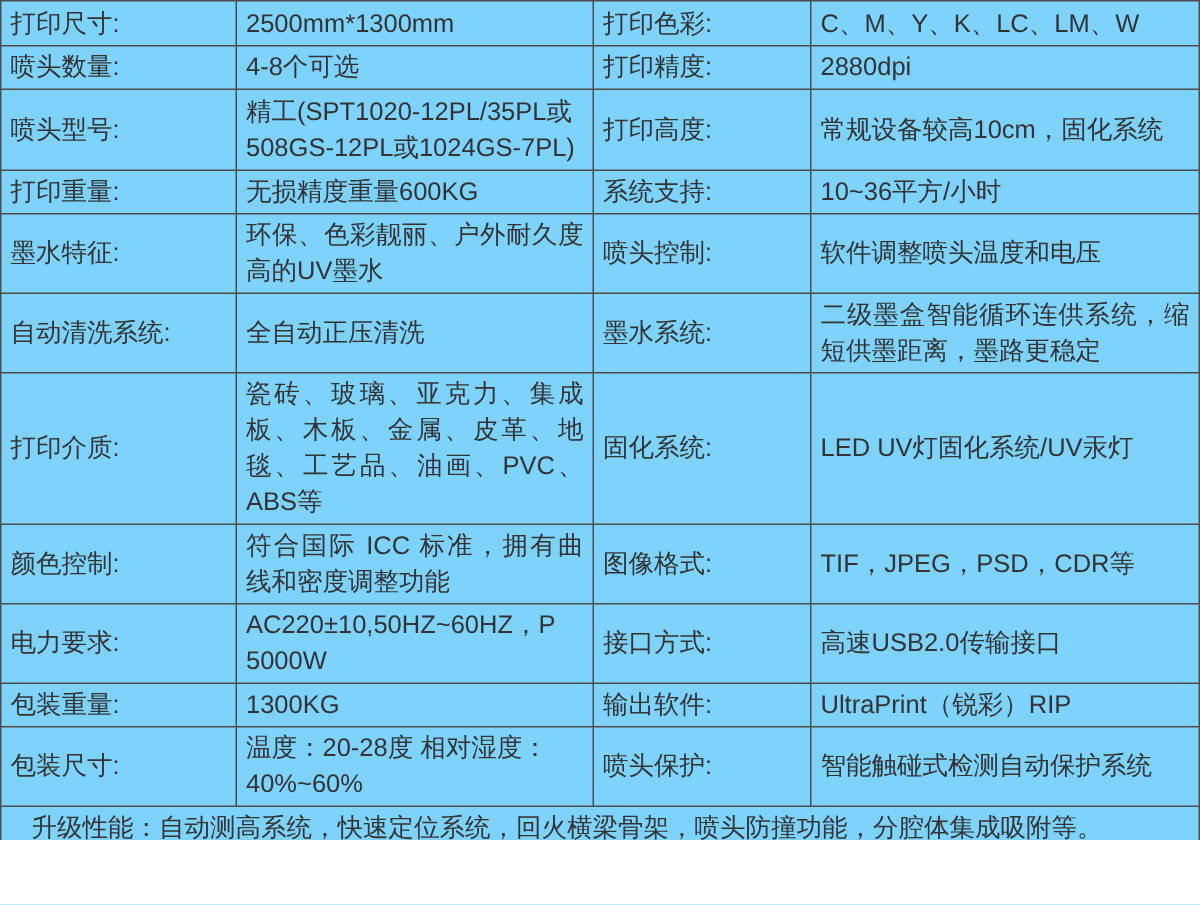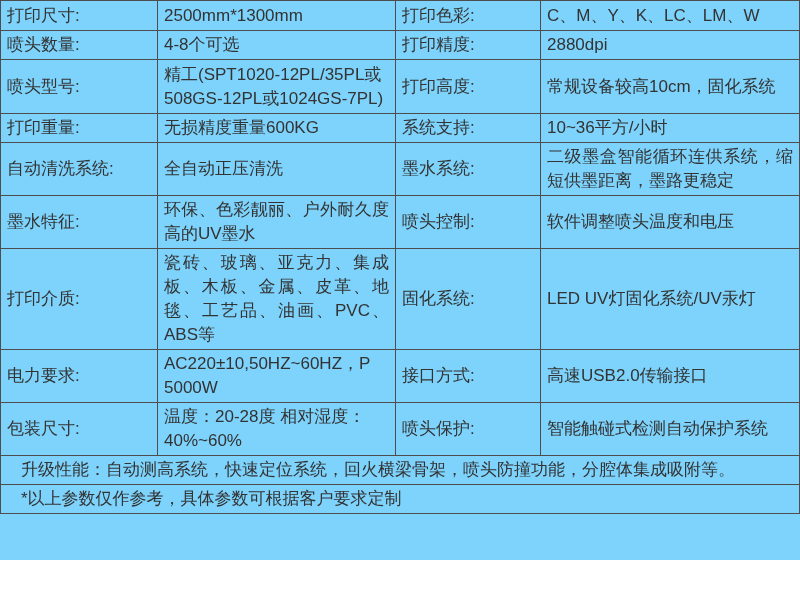--- a/index.html
+++ b/index.html
@@ -62,42 +62,54 @@
         <td class="label">打印高度:</td>
         <td class="value justify">常规设备较高10cm，固化系统</td>
       </tr>
       <tr style="height:29px">
         <td class="label">打印重量:</td>
         <td class="value">无损精度重量600KG</td>
         <td class="label">系统支持:</td>
         <td class="value">10~36平方/小时</td>
       </tr>
       <tr style="height:52px">
+        <td class="label">墨水特征:</td>
+        <td class="value justify">环保、色彩靓丽、户外耐久度高的UV墨水</td>
+        <td class="label">喷头控制:</td>
+        <td class="value">软件调整喷头温度和电压</td>
+      </tr>
+      <tr style="height:52px">
         <td class="label">自动清洗系统:</td>
         <td class="value">全自动正压清洗</td>
         <td class="label">墨水系统:</td>
         <td class="value justify">二级墨盒智能循环连供系统，缩短供墨距离，墨路更稳定</td>
-      </tr>
-      <tr style="height:52px">
-        <td class="label">墨水特征:</td>
-        <td class="value justify">环保、色彩靓丽、户外耐久度高的UV墨水</td>
-        <td class="label">喷头控制:</td>
-        <td class="value">软件调整喷头温度和电压</td>
       </tr>
       <tr style="height:98px">
         <td class="label">打印介质:</td>
         <td class="value justify">瓷砖、玻璃、亚克力、集成板、木板、金属、皮革、地毯、工艺品、油画、PVC、ABS等</td>
         <td class="label">固化系统:</td>
         <td class="value">LED UV灯固化系统/UV汞灯</td>
       </tr>
+      <tr style="height:48px">
+        <td class="label">颜色控制:</td>
+        <td class="value justify">符合国际 ICC 标准，拥有曲线和密度调整功能</td>
+        <td class="label">图像格式:</td>
+        <td class="value">TIF，JPEG，PSD，CDR等</td>
+      </tr>
       <tr style="height:52px">
         <td class="label">电力要求:</td>
         <td class="value">AC220±10,50HZ~60HZ，P 5000W</td>
         <td class="label">接口方式:</td>
         <td class="value">高速USB2.0传输接口</td>
+      </tr>
+      <tr style="height:28px">
+        <td class="label">包装重量:</td>
+        <td class="value">1300KG</td>
+        <td class="label">输出软件:</td>
+        <td class="value">UltraPrint（锐彩）RIP</td>
       </tr>
       <tr style="height:46px">
         <td class="label">包装尺寸:</td>
         <td class="value">温度：20-28度 相对湿度：40%~60%</td>
         <td class="label">喷头保护:</td>
         <td class="value">智能触碰式检测自动保护系统</td>
       </tr>
       <tr class="fullrow" style="height:29px">
         <td class="value" colspan="4">升级性能：自动测高系统，快速定位系统，回火横梁骨架，喷头防撞功能，分腔体集成吸附等。</td>
       </tr>

